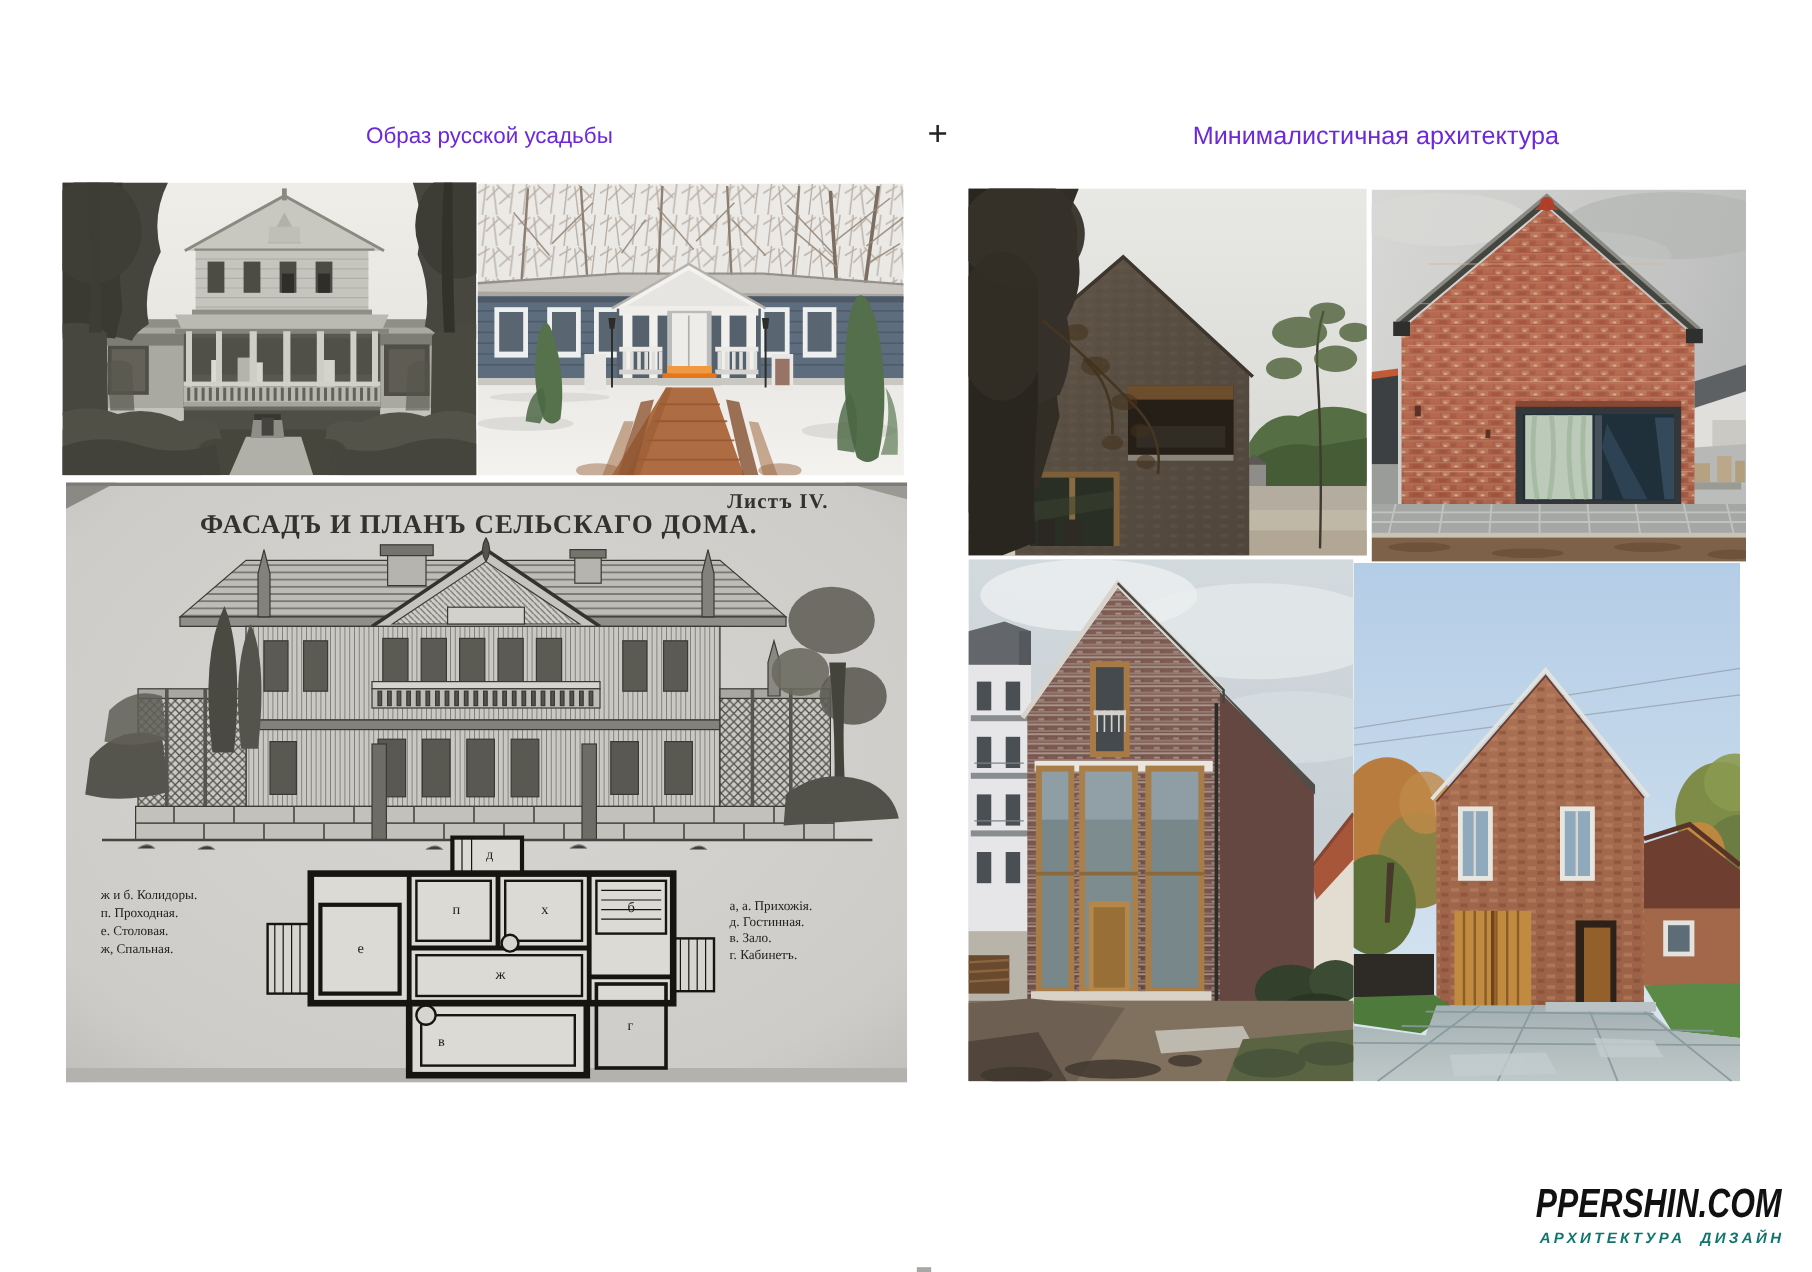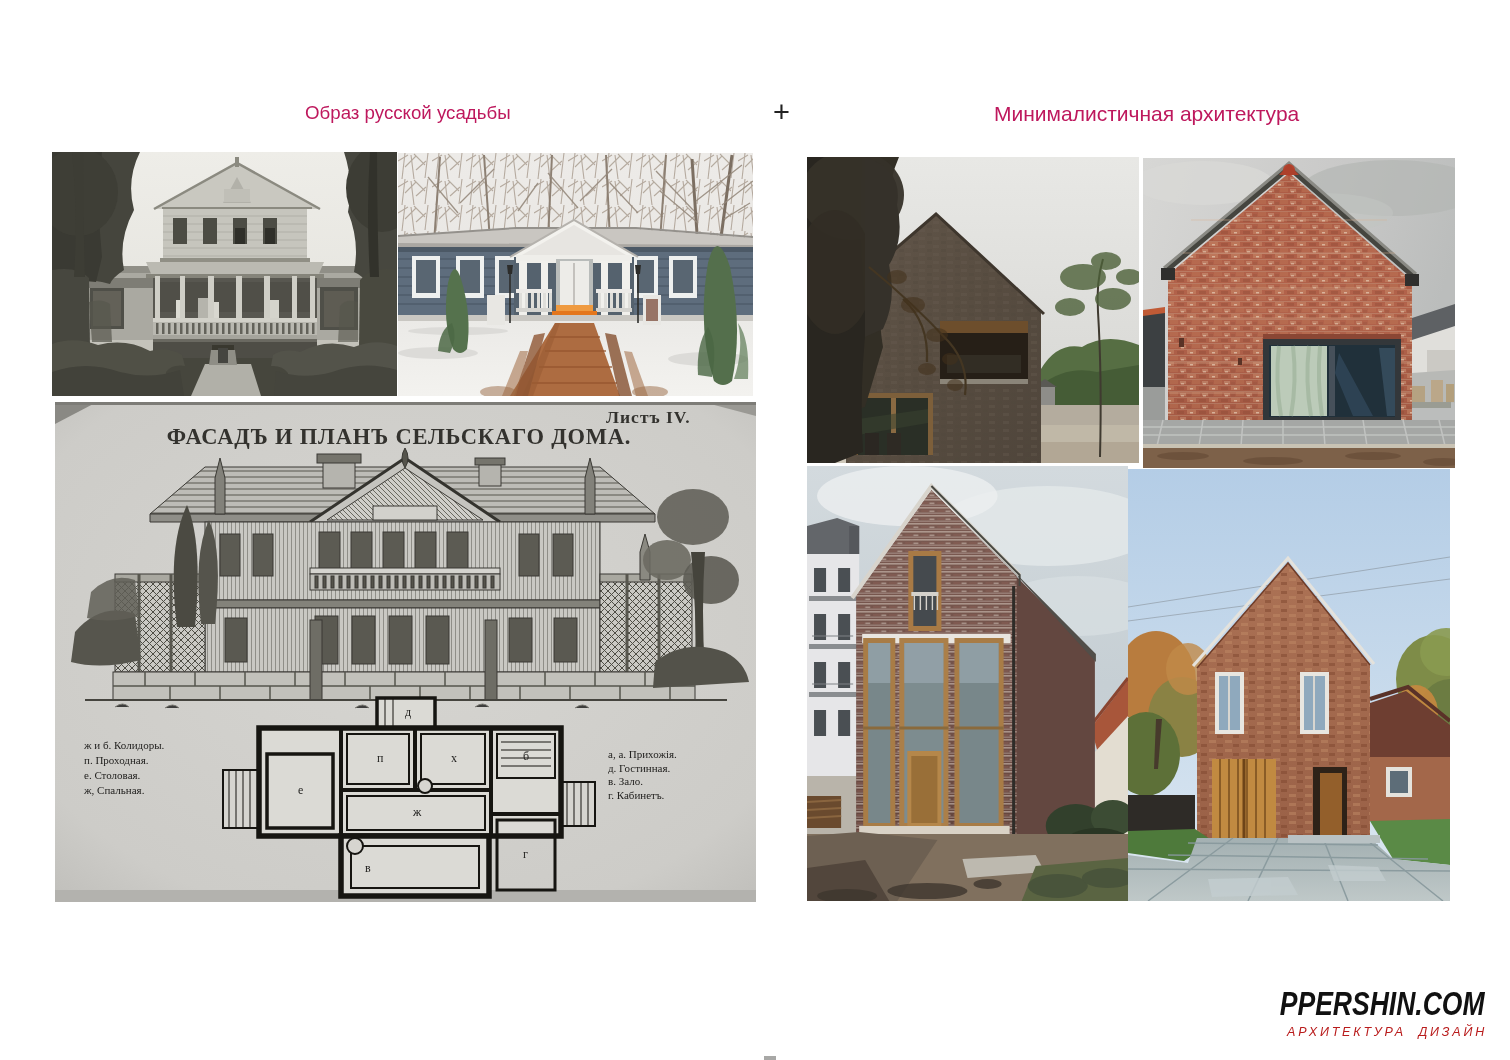--- a/index.html
+++ b/index.html
@@ -1,17 +1,17 @@
 <!DOCTYPE html>
 <html><head><meta charset="utf-8">
 <style>
 html,body{margin:0;padding:0}
 body{width:1510px;height:1060px;background:#ffffff;font-family:"Liberation Sans",sans-serif;position:relative;overflow:hidden}
 .abs{position:absolute}
-.hdr{font-size:20px;color:#be185d;white-space:nowrap}
+.hdr{font-size:20px;color:#6d28d9;white-space:nowrap}
 svg{display:block}
 </style></head>
 <body>
 <div class="abs hdr" style="left:305px;top:102px;font-size:18.7px;">Образ русской усадьбы</div>
 <div class="abs" style="left:773px;top:96px;font-size:29px;color:#222;">+</div>
 <div class="abs hdr" style="left:994px;top:102px;font-size:21px;">Минималистичная архитектура</div>
 
 <svg class="abs" style="left:52px;top:152px" width="345" height="244" viewBox="0 0 345 244">
 <defs>
 <linearGradient id="askyg" x1="0" y1="0" x2="0" y2="1">
@@ -942,14 +942,14 @@
 </g>
 <g fill="#c3cdcf" opacity="0.8">
 <path d="M80 410 L160 408 L170 426 L84 428 Z"></path>
       <path d="M200 396 L250 398 L258 412 L206 412 Z"></path>
 </g>
 
 <rect x="160" y="366" width="92" height="8" fill="#b9c2c4"></rect>
 </svg>
 
 <div class="abs" style="right:25px;top:984px;font-weight:bold;font-style:italic;font-size:34px;color:#111;transform:scaleX(0.78);transform-origin:100% 50%;white-space:nowrap;">PPERSHIN.COM</div>
-<div class="abs" style="right:23px;top:1025px;font-weight:normal;font-style:italic;font-size:12.5px;letter-spacing:2.8px;color:#b91c1c;white-space:nowrap;">АРХИТЕКТУРА&nbsp;&nbsp;ДИЗАЙН</div>
+<div class="abs" style="right:23px;top:1025px;font-weight:bold;font-style:italic;font-size:12.5px;letter-spacing:2.8px;color:#0f766e;white-space:nowrap;">АРХИТЕКТУРА&nbsp;&nbsp;ДИЗАЙН</div>
 <div class="abs" style="left:764px;top:1056px;width:12px;height:4px;background:#a8a8a6"></div>
 
 </body></html>

